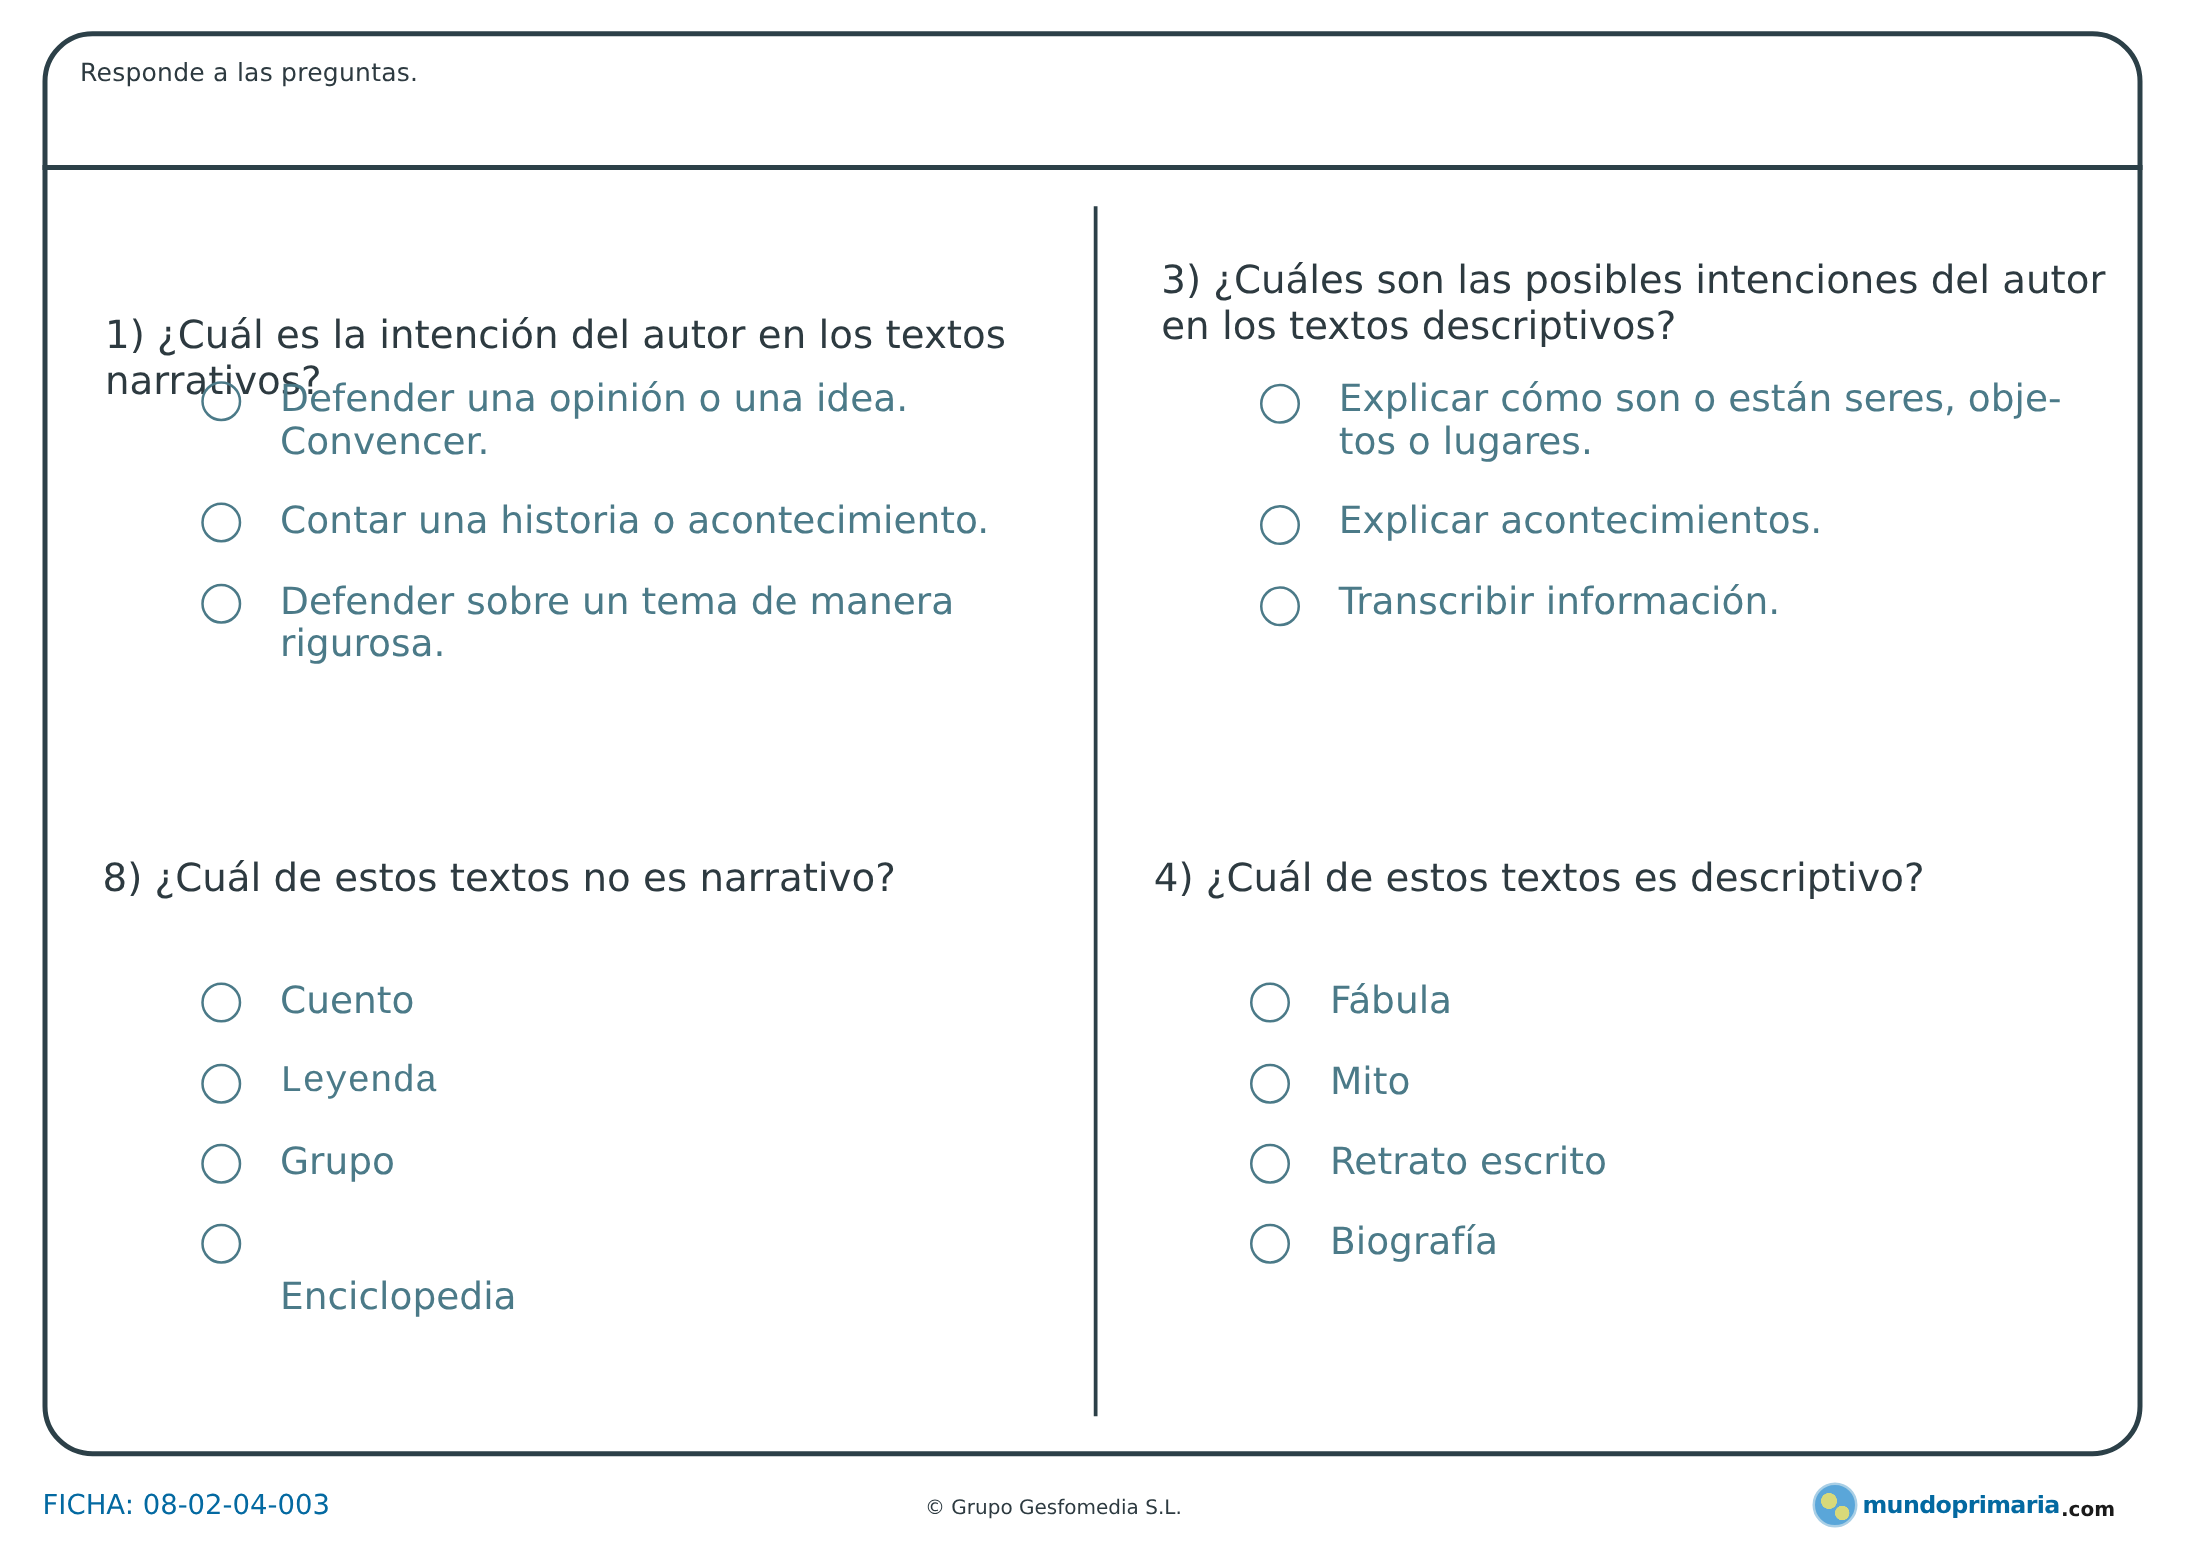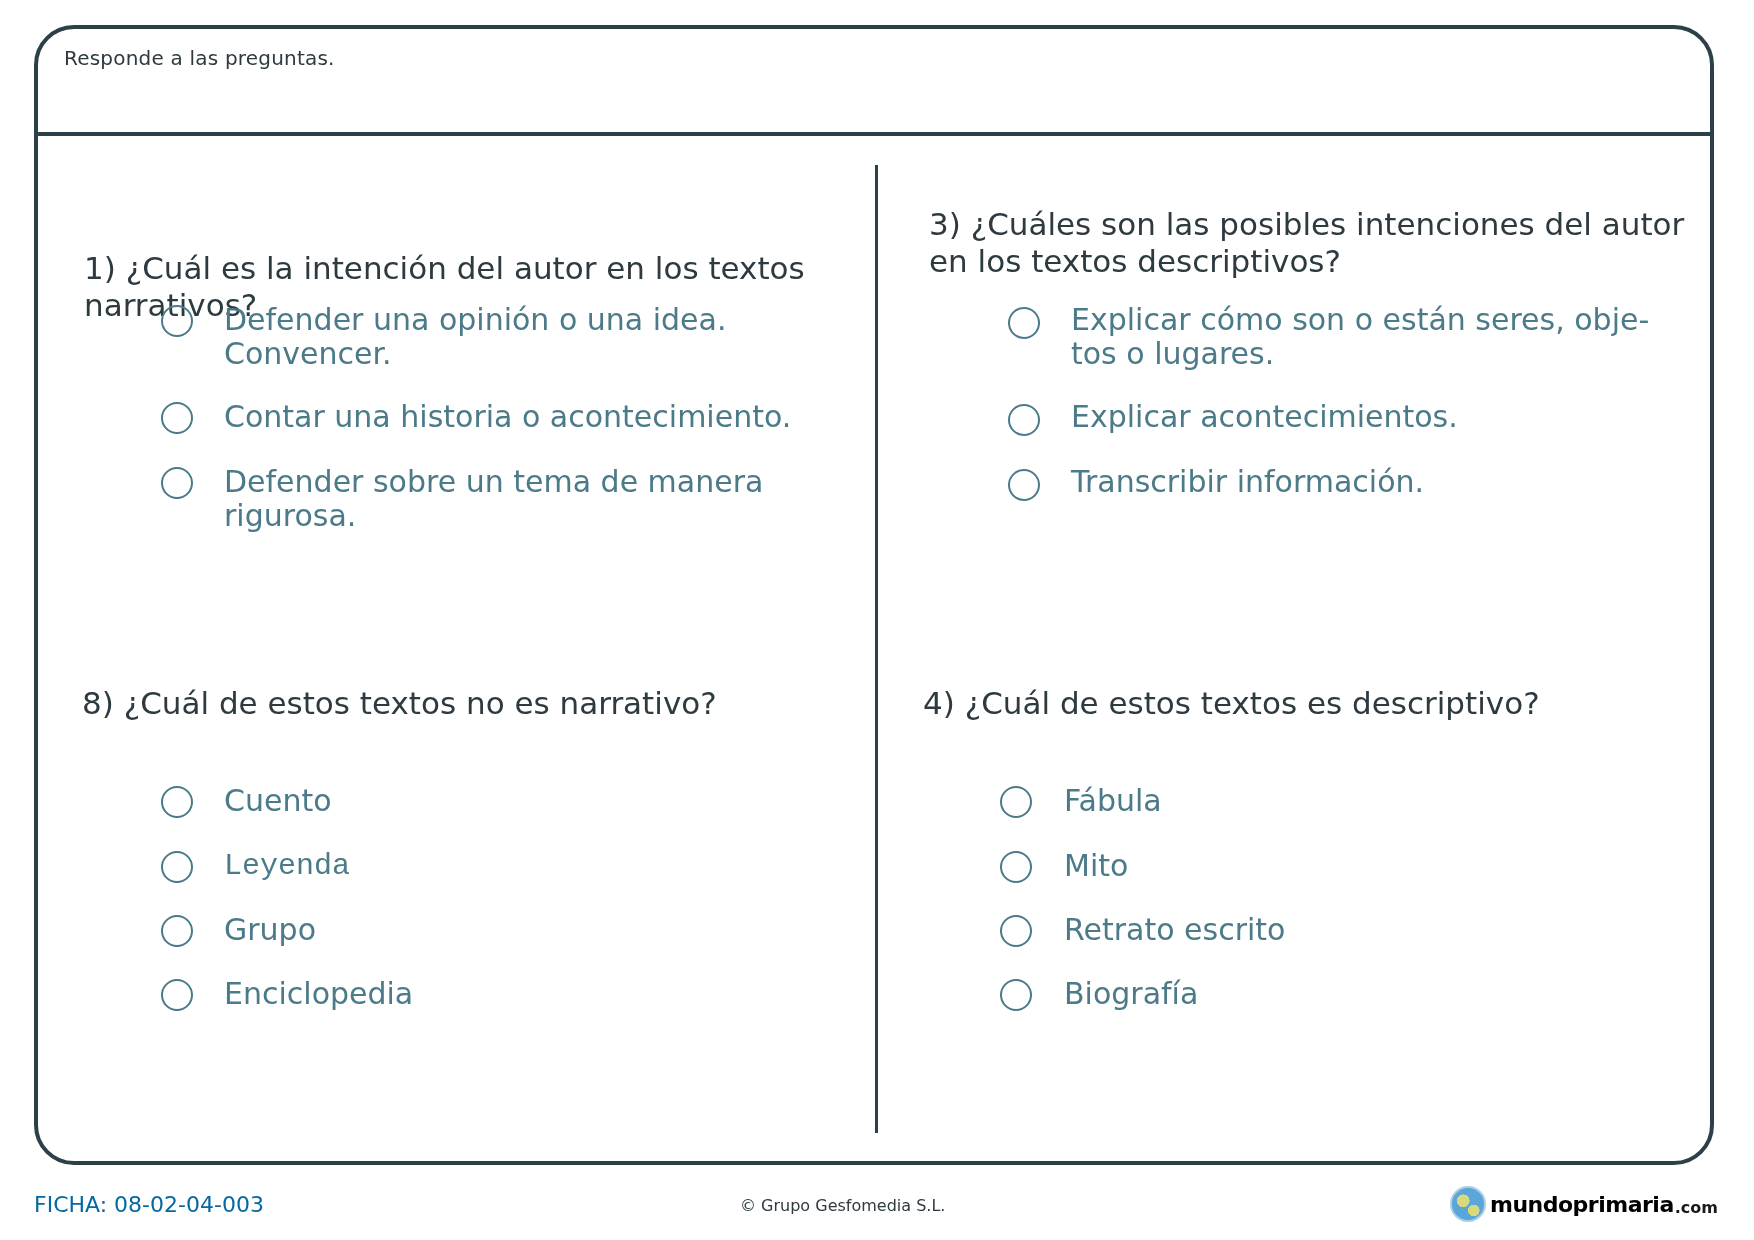--- a/index.html
+++ b/index.html
@@ -45,21 +45,21 @@
     position: absolute; left: 1450px; top: 1186px; display: flex; align-items: center;
   }
   .logo-globe {
     width: 36px; height: 36px; border-radius: 50%; border: 2px solid #a9cfe6;
     background: radial-gradient(circle at 35% 40%, #d8d97a 0 22%, transparent 23%),
                 radial-gradient(circle at 68% 70%, #d8d97a 0 18%, transparent 19%),
                 #5aa6d9;
     box-sizing: border-box;
   }
   .logo-name {
-    font-size: 22px; font-weight: bold; color: #000000; margin-left: 4px;
+    font-size: 19px; font-weight: bold; color: #0369a1; margin-left: 4px;
     font-family: "DejaVu Sans", sans-serif; letter-spacing: -0.5px;
   }
   .logo-tld {
     font-size: 16px; font-weight: bold; color: #1a1a1a; margin-left: 1px; margin-top: 6px;
     font-family: "DejaVu Sans", sans-serif;
   }
 </style>
 </head>
 <body>
 
@@ -80,21 +80,21 @@
 rigurosa.</div>
 
 <div class="question" style="left:82px; top:685px;">8) ¿Cuál de estos textos no es narrativo?</div>
 <div class="radio" style="position:absolute; left:161px; top:786px; margin:0;"></div>
 <div class="opt-label" style="left:224px; top:784px;">Cuento</div>
 <div class="radio" style="position:absolute; left:161px; top:851px; margin:0;"></div>
 <div class="opt-label" style="left:224px; top:849px;font-family:Liberation Mono, monospace;">Leyenda</div>
 <div class="radio" style="position:absolute; left:161px; top:915px; margin:0;"></div>
 <div class="opt-label" style="left:224px; top:913px;">Grupo</div>
 <div class="radio" style="position:absolute; left:161px; top:979px; margin:0;"></div>
-<div class="opt-label" style="left:224px; top:977px;">Enciclopedia</div>
+<div class="opt-label" style="left:224px; top:1021px;">Enciclopedia</div>
 
 <div class="question" style="left:929px; top:206px; white-space:pre-line;">3) ¿Cuáles son las posibles intenciones del autor
 en los textos descriptivos?</div>
 <div class="radio" style="position:absolute; left:1008px; top:307px; margin:0;"></div>
 <div class="opt-label" style="left:1071px; top:303px;">Explicar cómo son o están seres, obje-
 tos o lugares.</div>
 <div class="radio" style="position:absolute; left:1008px; top:404px; margin:0;"></div>
 <div class="opt-label" style="left:1071px; top:400px;">Explicar acontecimientos.</div>
 <div class="radio" style="position:absolute; left:1008px; top:469px; margin:0;"></div>
 <div class="opt-label" style="left:1071px; top:465px;">Transcribir información.</div>

